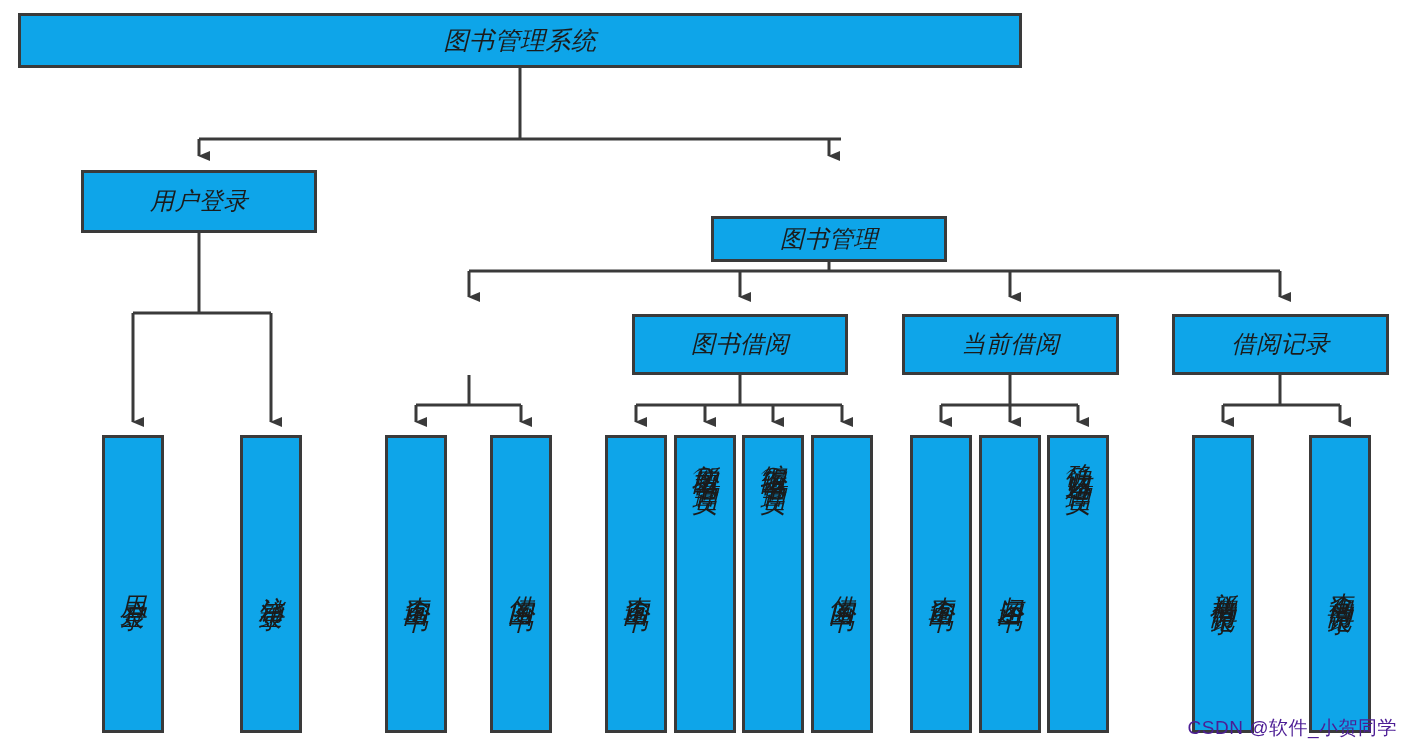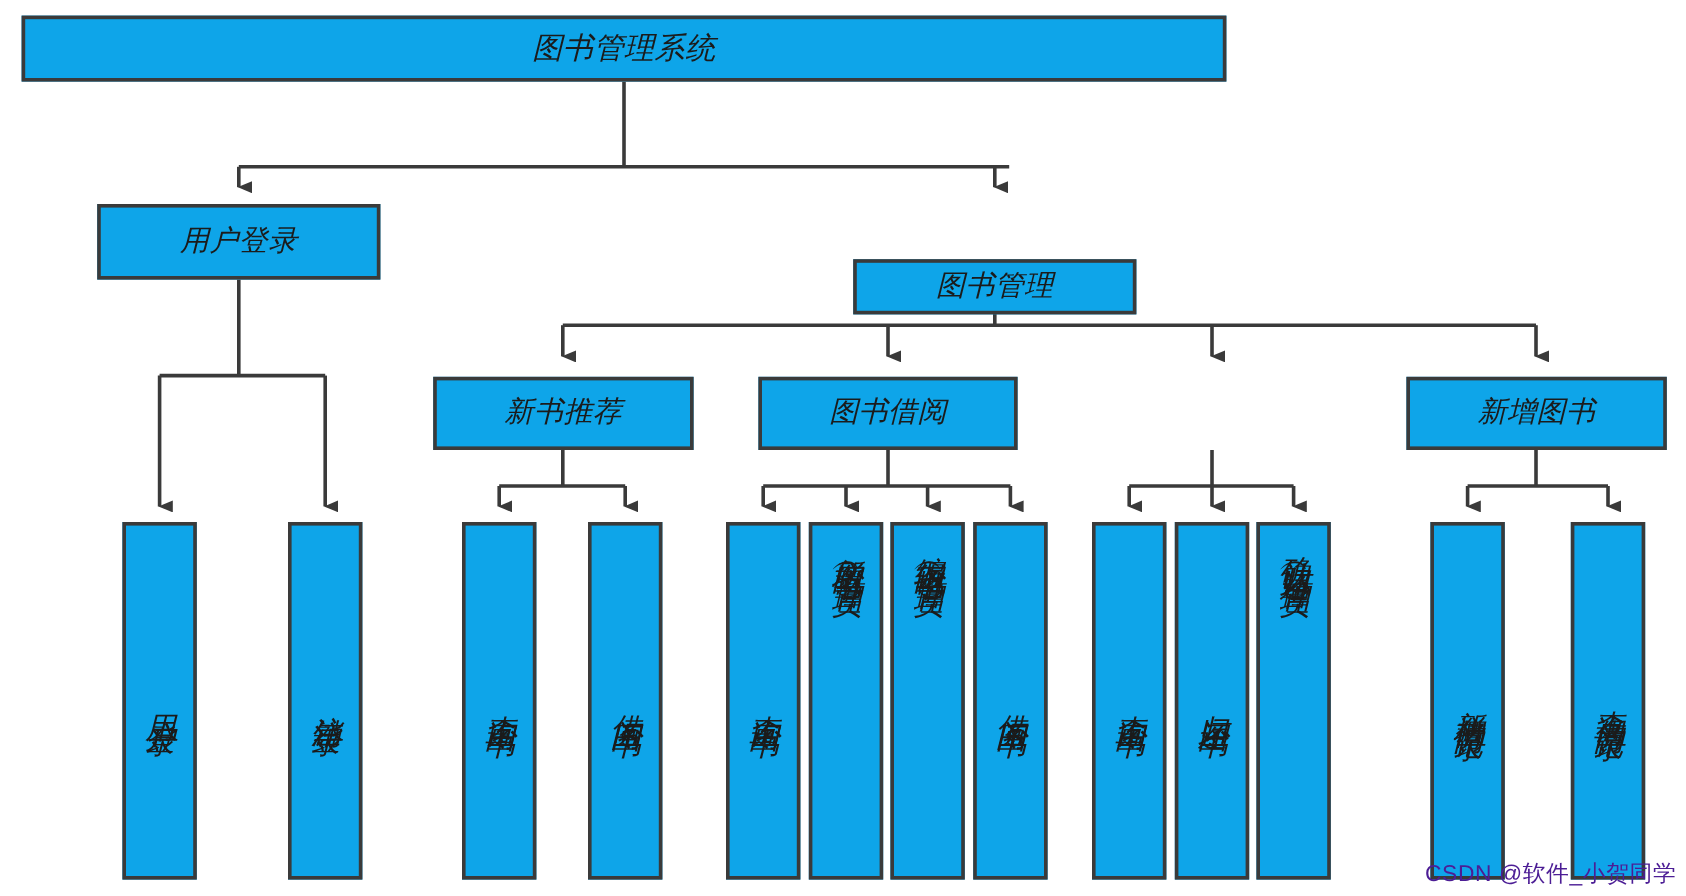--- a/index.html
+++ b/index.html
@@ -133,28 +133,28 @@
     <span class="label">图书管理系统</span>
   </div>
 
   <div class="node horiz" style="left:81px; top:170px; width:236px; height:63px;">
     <span class="label">用户登录</span>
   </div>
   <div class="node horiz" style="left:711px; top:170px; width:236px; height:46px;margin-top:46px;">
     <span class="label">图书管理</span>
   </div>
 
-  <div class="node horiz" style="left:361px; top:314px; width:217px; height:61px;">
-    <span class="label">新书推荐</span>
-  </div>
   <div class="node horiz" style="left:632px; top:314px; width:216px; height:61px;">
     <span class="label">图书借阅</span>
   </div>
+  <div class="node horiz" style="left:902px; top:314px; width:217px; height:61px;">
+    <span class="label">当前借阅</span>
+  </div>
   <div class="node horiz" style="left:1172px; top:314px; width:217px; height:61px;">
-    <span class="label">新增图书</span>
+    <span class="label">借阅记录</span>
   </div>
 
   <div class="node leaf pad-mid" style="left:102px; top:435px; width:62px; height:298px;">
     <span class="label">用户登录</span>
   </div>
   <div class="node leaf pad-mid" style="left:240px; top:435px; width:62px; height:298px;">
     <span class="label">注销登录</span>
   </div>
 
   <div class="node leaf pad-mid" style="left:385px; top:435px; width:62px; height:298px;">

